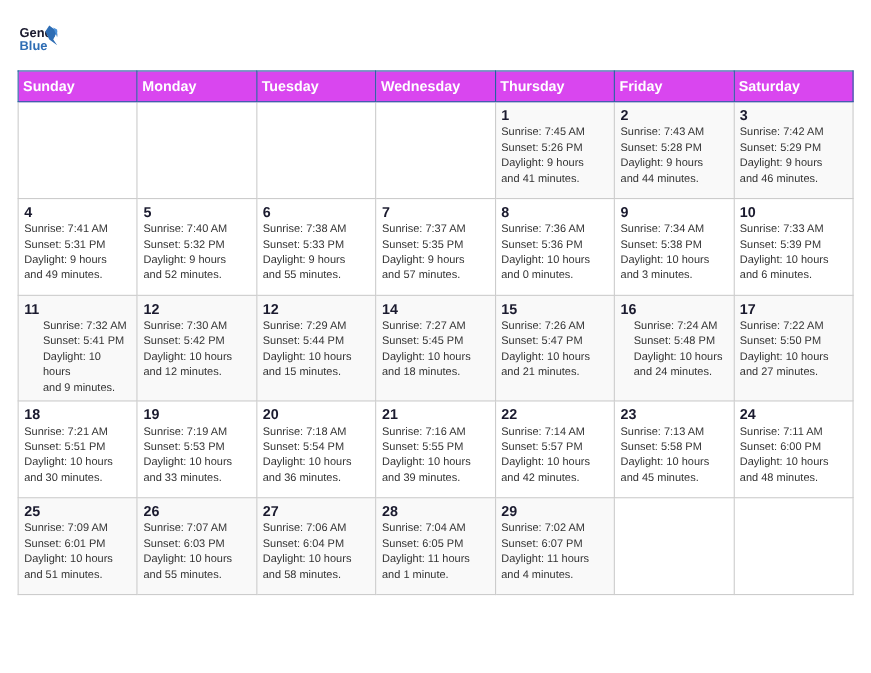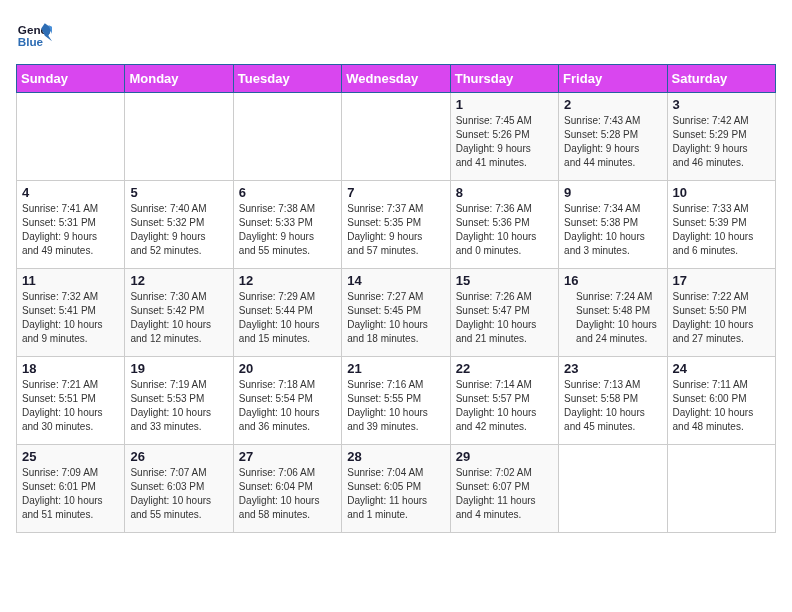--- a/index.html
+++ b/index.html
@@ -181,21 +181,21 @@
           <div class="day-num">10</div>
           <div class="day-info" style="white-space: pre-line;">Sunrise: 7:33 AM
 Sunset: 5:39 PM
 Daylight: 10 hours
 and 6 minutes.</div>
         </td>
       </tr>
       <tr>
         <td>
           <div class="day-num">11</div>
-          <div class="day-info" style="white-space: pre-line;">Sunrise: 7:32 AM
+          <div class="day-info" style="white-space: pre-line; margin-left: 17px;">Sunrise: 7:32 AM
 Sunset: 5:41 PM
 Daylight: 10 hours
 and 9 minutes.</div>
         </td>
         <td>
           <div class="day-num">12</div>
           <div class="day-info" style="white-space: pre-line;">Sunrise: 7:30 AM
 Sunset: 5:42 PM
 Daylight: 10 hours
 and 12 minutes.</div>

